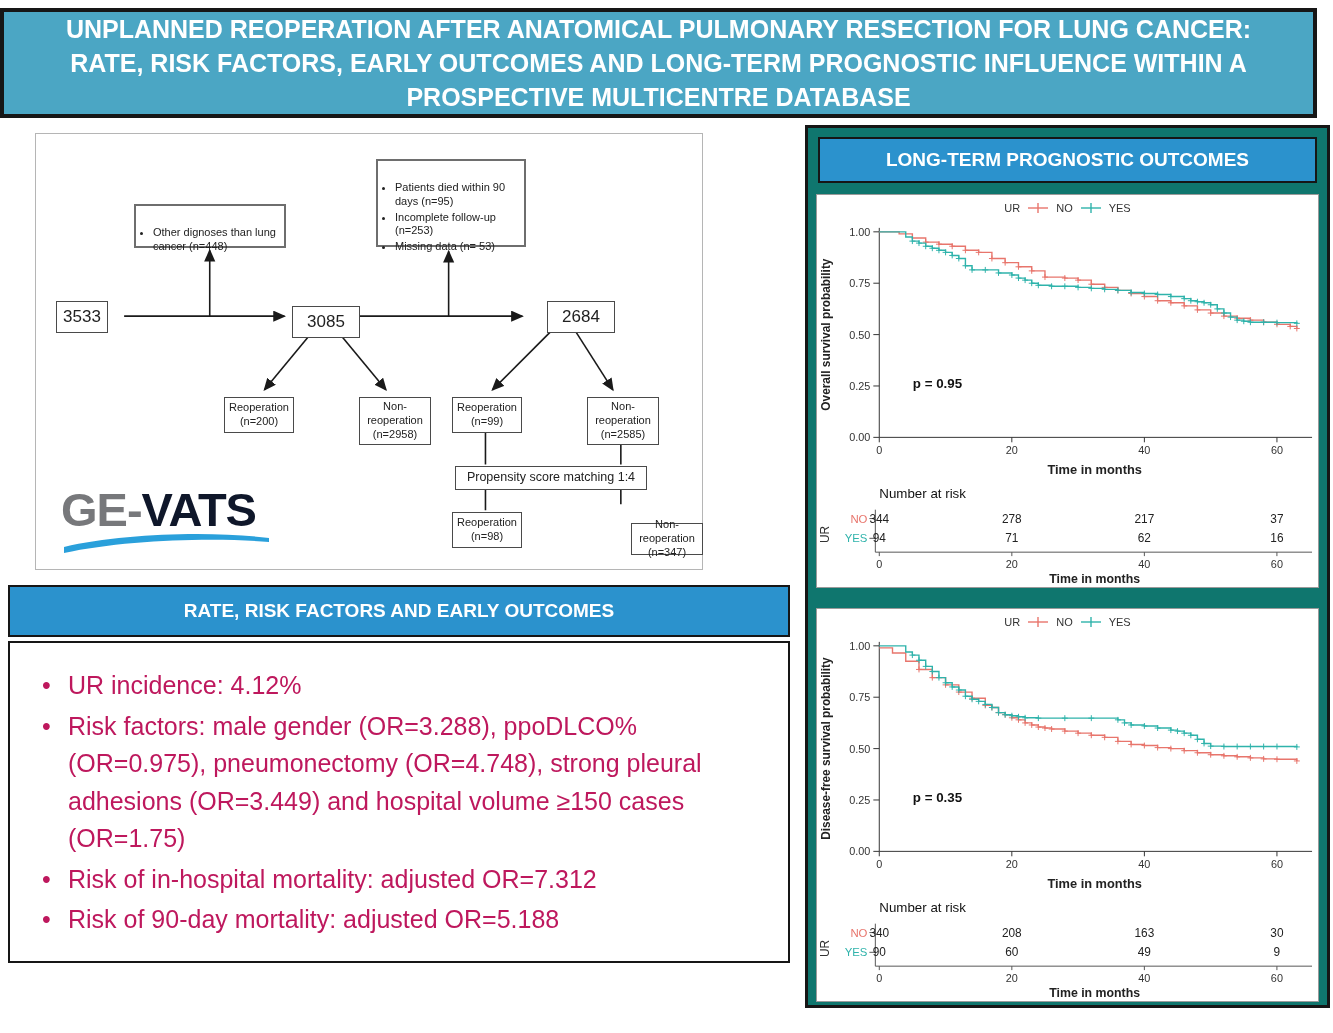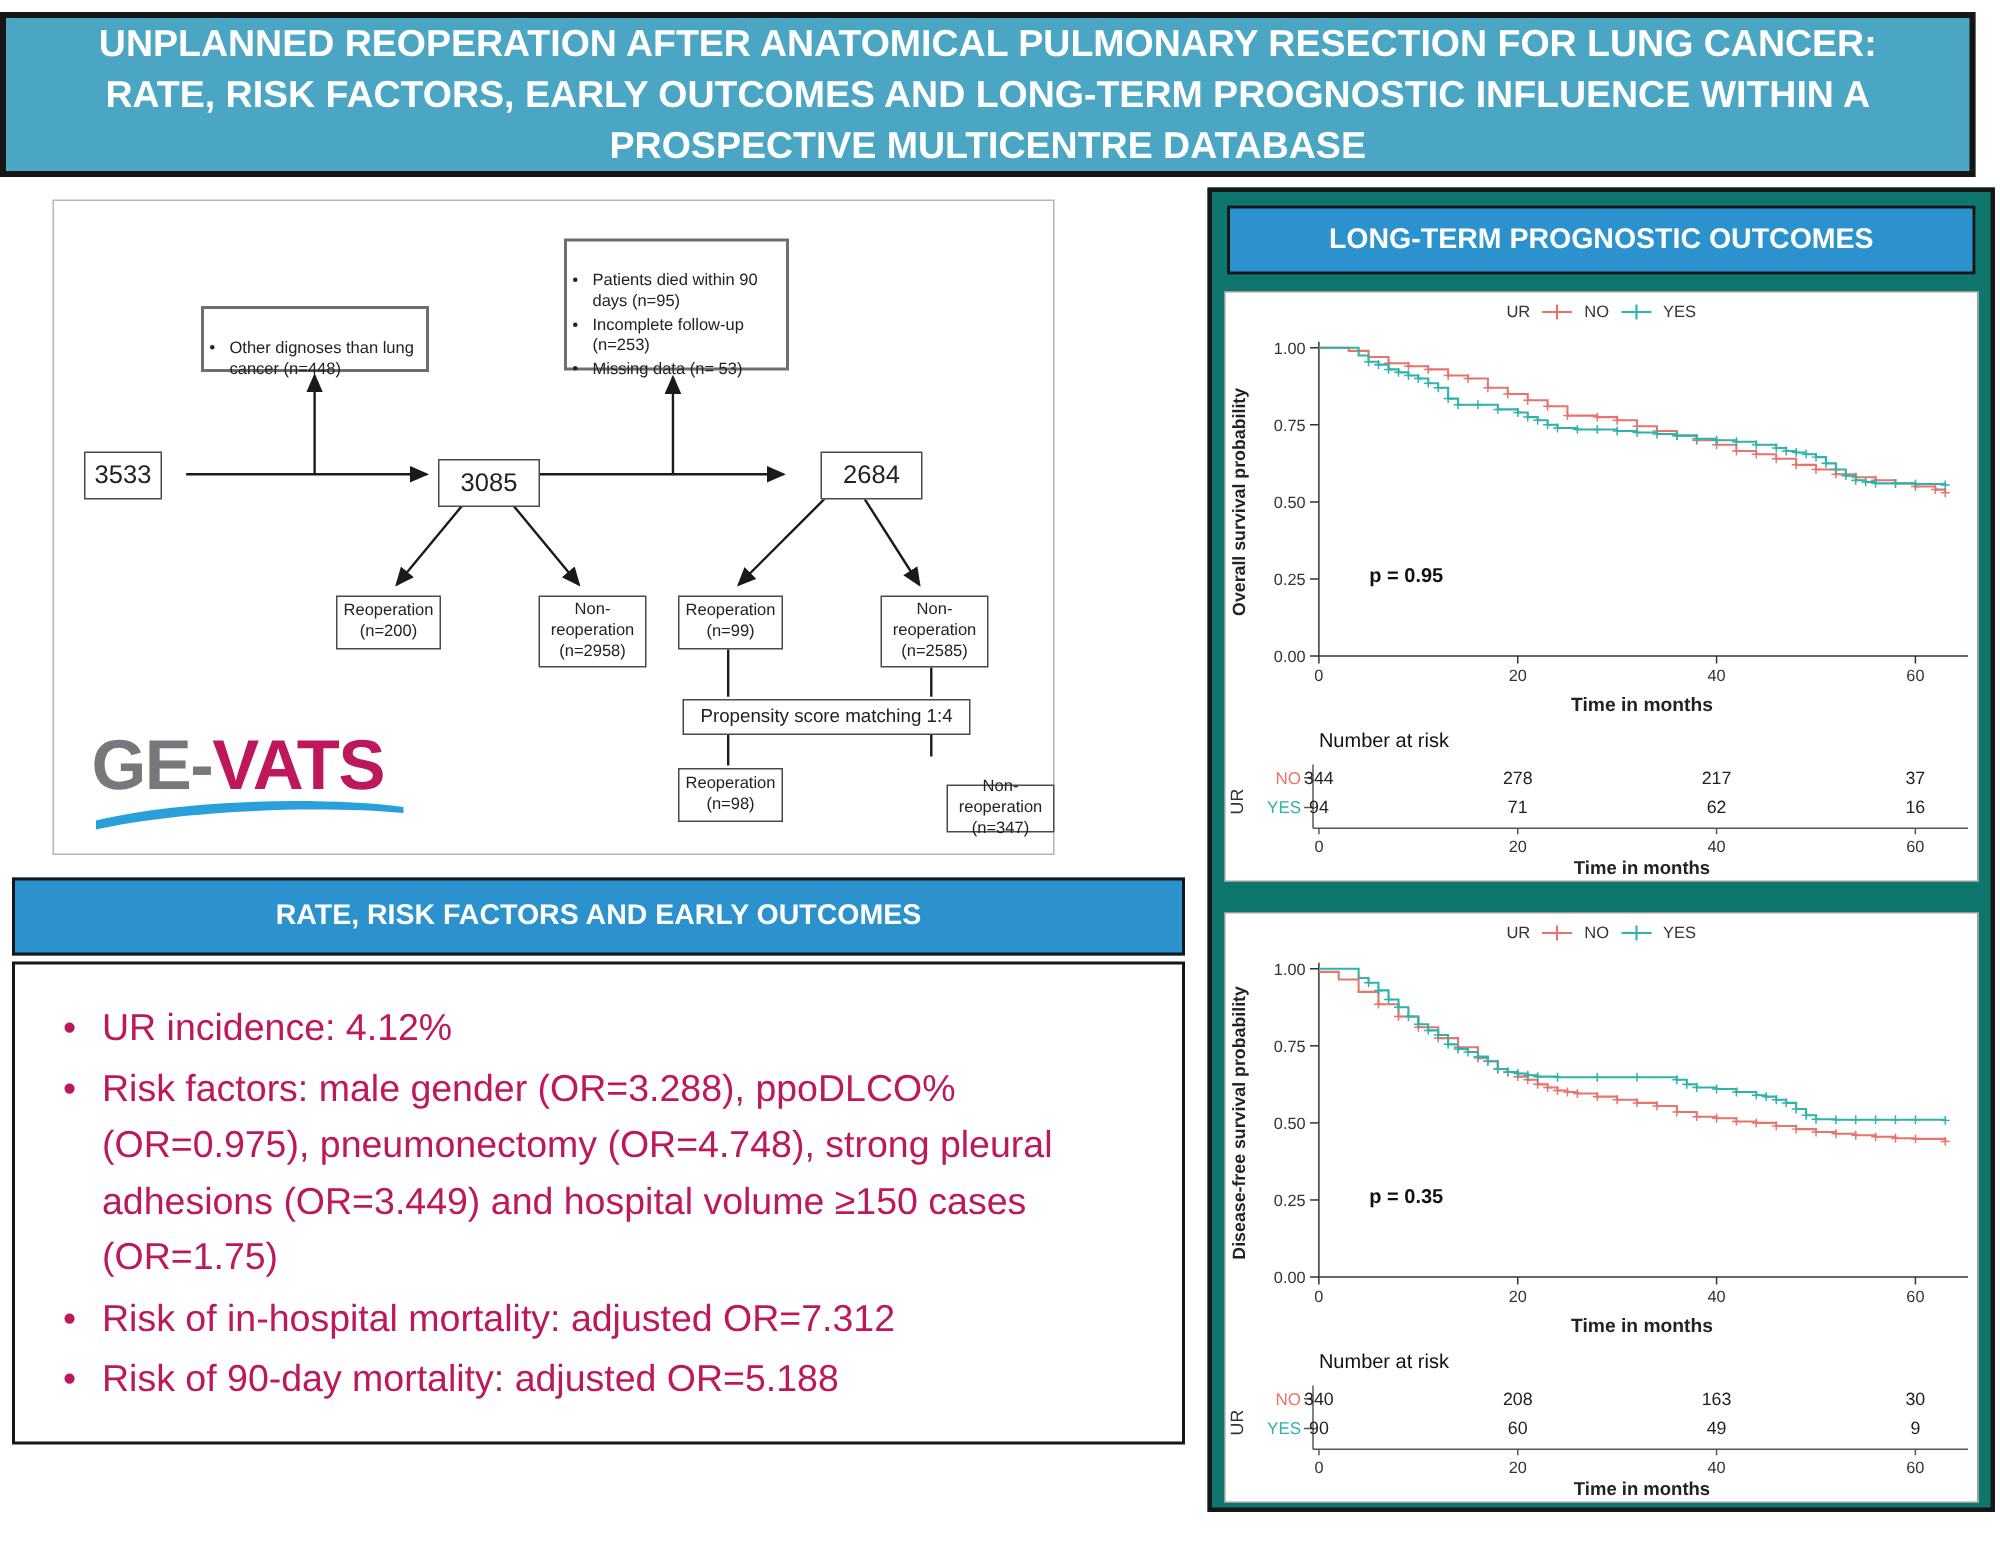--- a/index.html
+++ b/index.html
@@ -18,21 +18,21 @@
     justify-content:center;text-align:center;font-size:11px;color:#222;box-sizing:border-box;line-height:1.25;padding:1px 2px;}
   .fc-num{font-size:17px;font-weight:500;}
   .fc-excl{justify-content:flex-start;align-items:flex-start;text-align:left;border-width:2px;border-color:#6e6e6e;padding:20px 4px;}
   .fc-excl ul{margin:0;padding-left:13px;list-style:disc;}
   .fc-excl li{margin-bottom:2px;}
   .fc-psm{font-size:12.5px;}
   .fc-arrows{position:absolute;inset:0;width:100%;height:100%;}
   .logo{position:absolute;left:25px;top:352px;width:230px;height:80px;}
   .logo-text{font-size:47px;font-weight:bold;letter-spacing:-1px;line-height:1;}
   .logo-ge{color:#77787B;}
-  .logo-vats{color:#be185d;}
+  .logo-vats{color:#0f172a;}
   .logo-swoosh{display:block;margin-top:-4px;}
 
   
   .rate-header{position:absolute;left:8px;top:585px;width:782px;height:52px;background:#2B92CD;
     border:2.5px solid #161616;box-sizing:border-box;color:#fff;font-weight:bold;font-size:19px;
     display:flex;align-items:center;justify-content:center;}
   .rate-body{position:absolute;left:8px;top:641px;width:782px;height:322px;border:2px solid #161616;
     box-sizing:border-box;background:#fff;padding:24px 12px 0 26px;}
   ul.bullets{list-style:none;margin:0;padding:0;font-size:25px;color:#be185d;}
   ul.bullets li{padding-left:32px;position:relative;line-height:1.5;margin-bottom:3px;}

